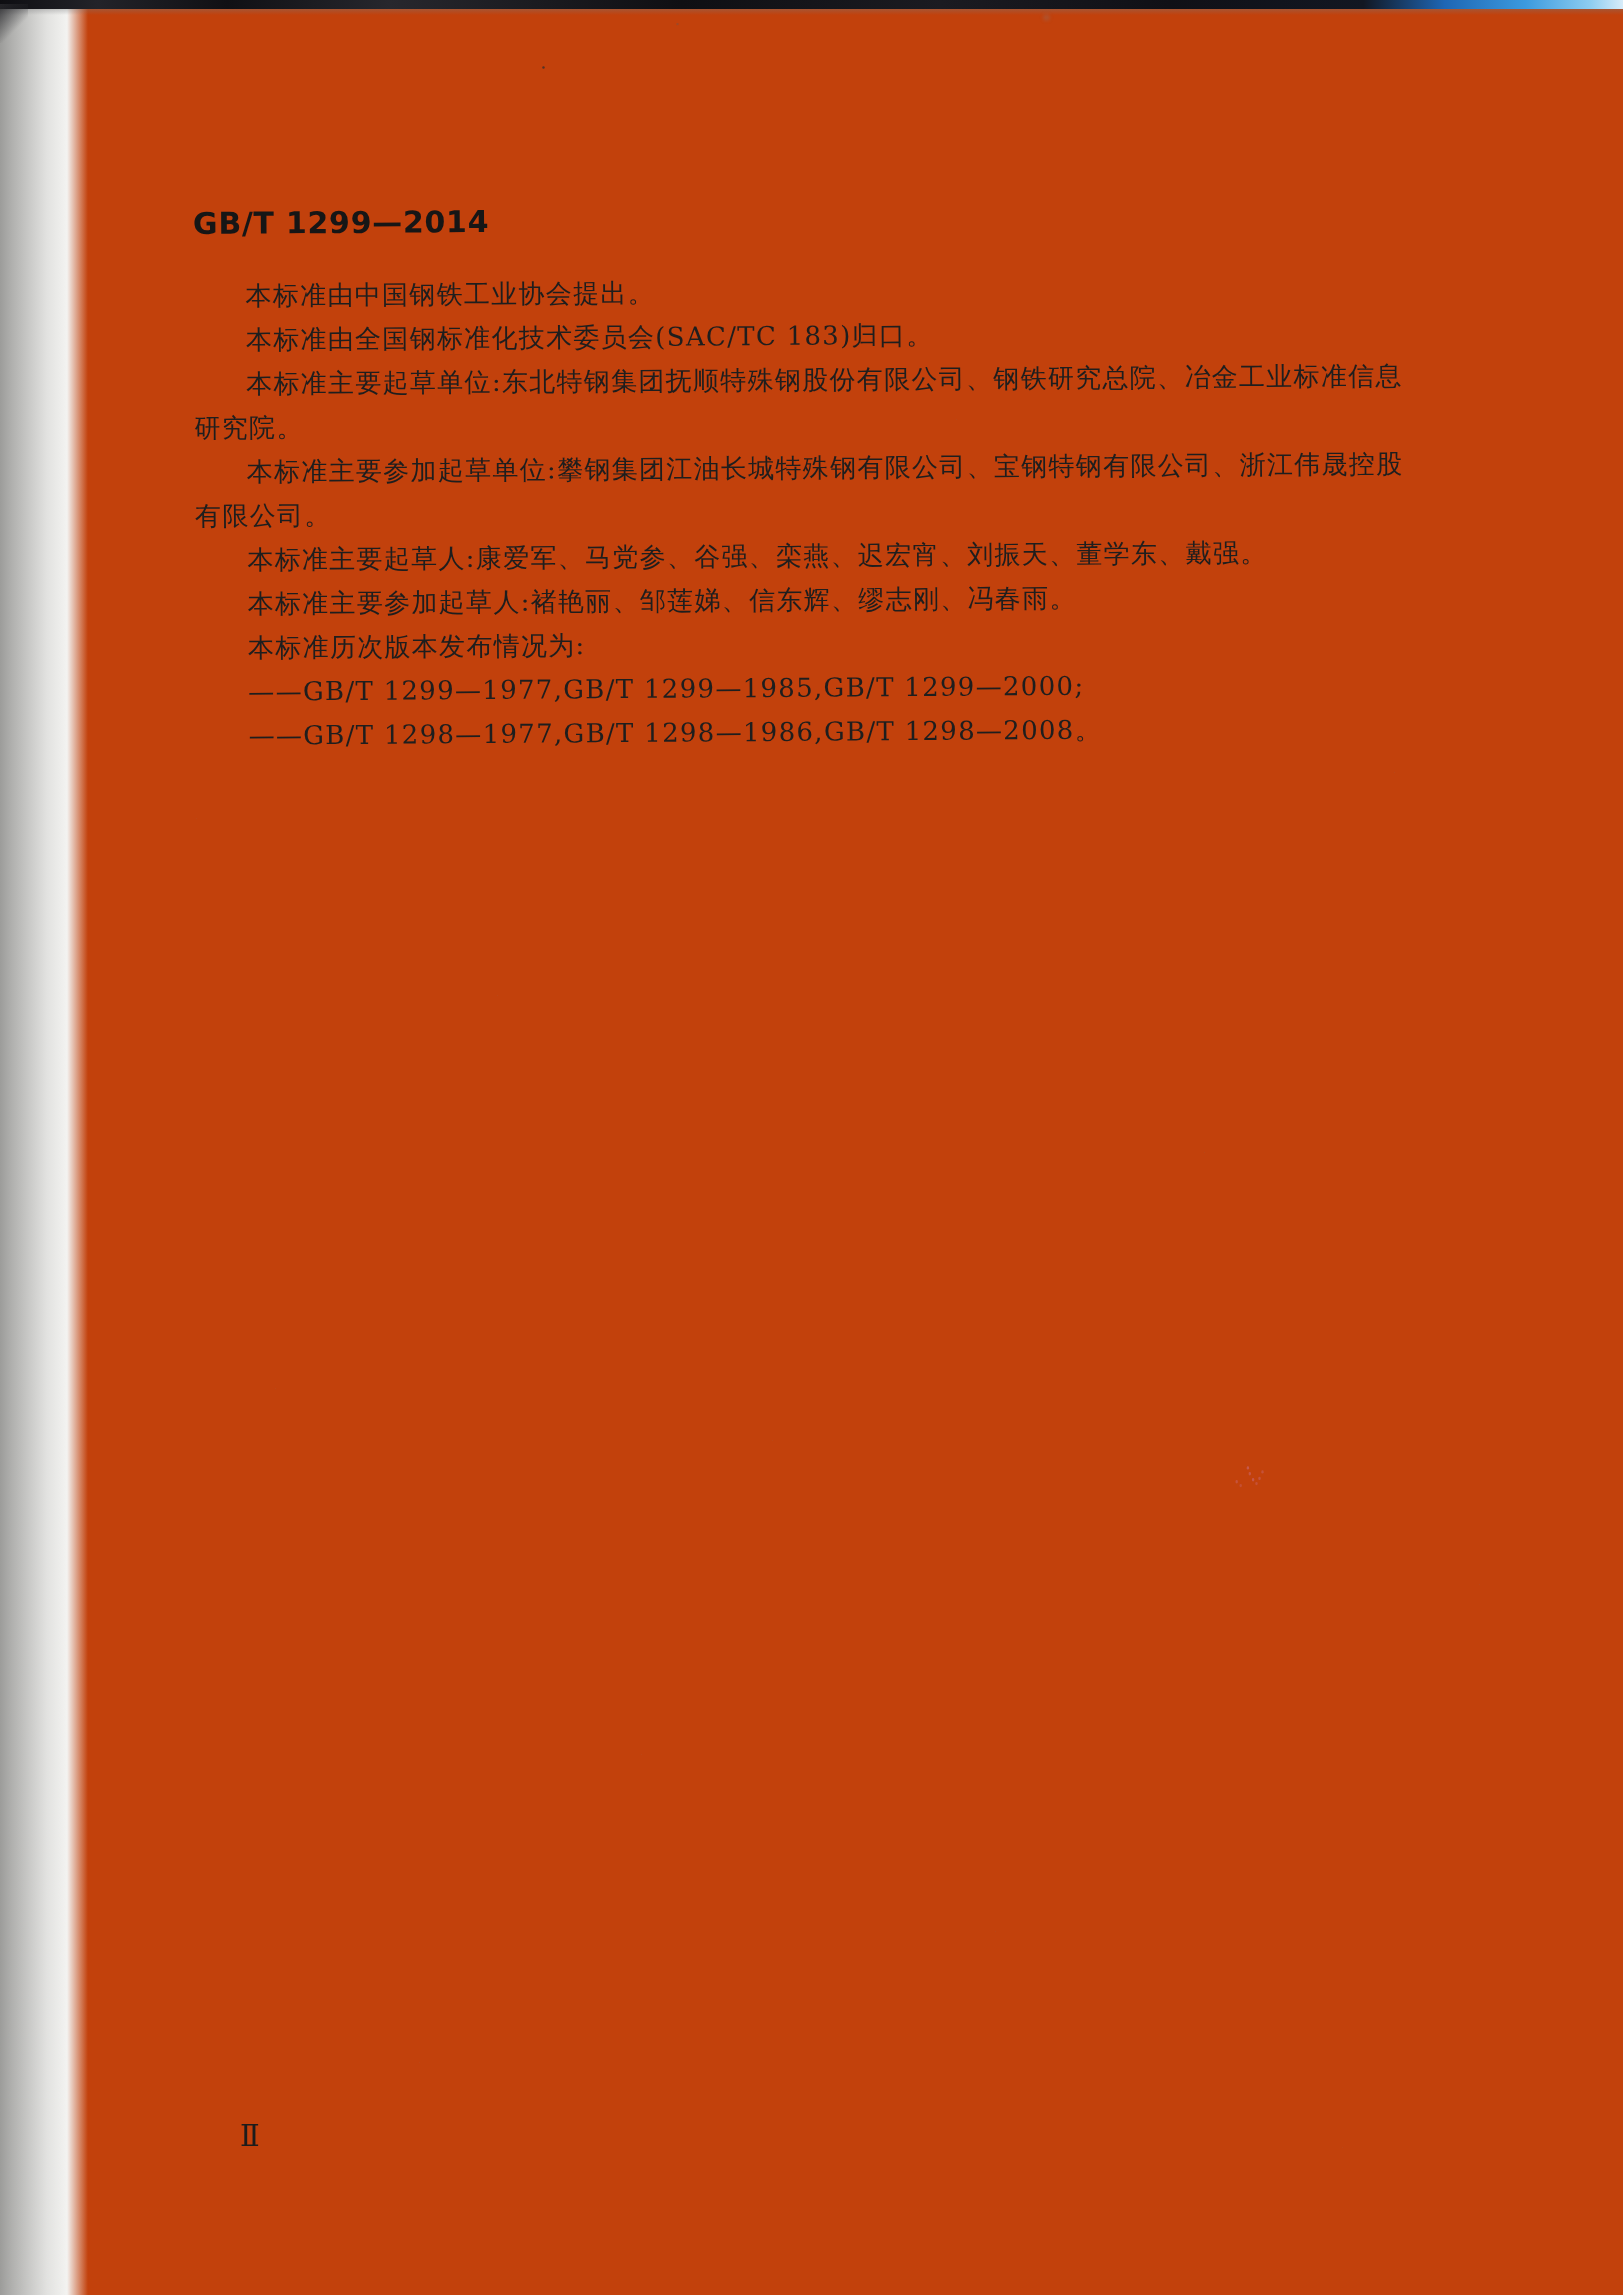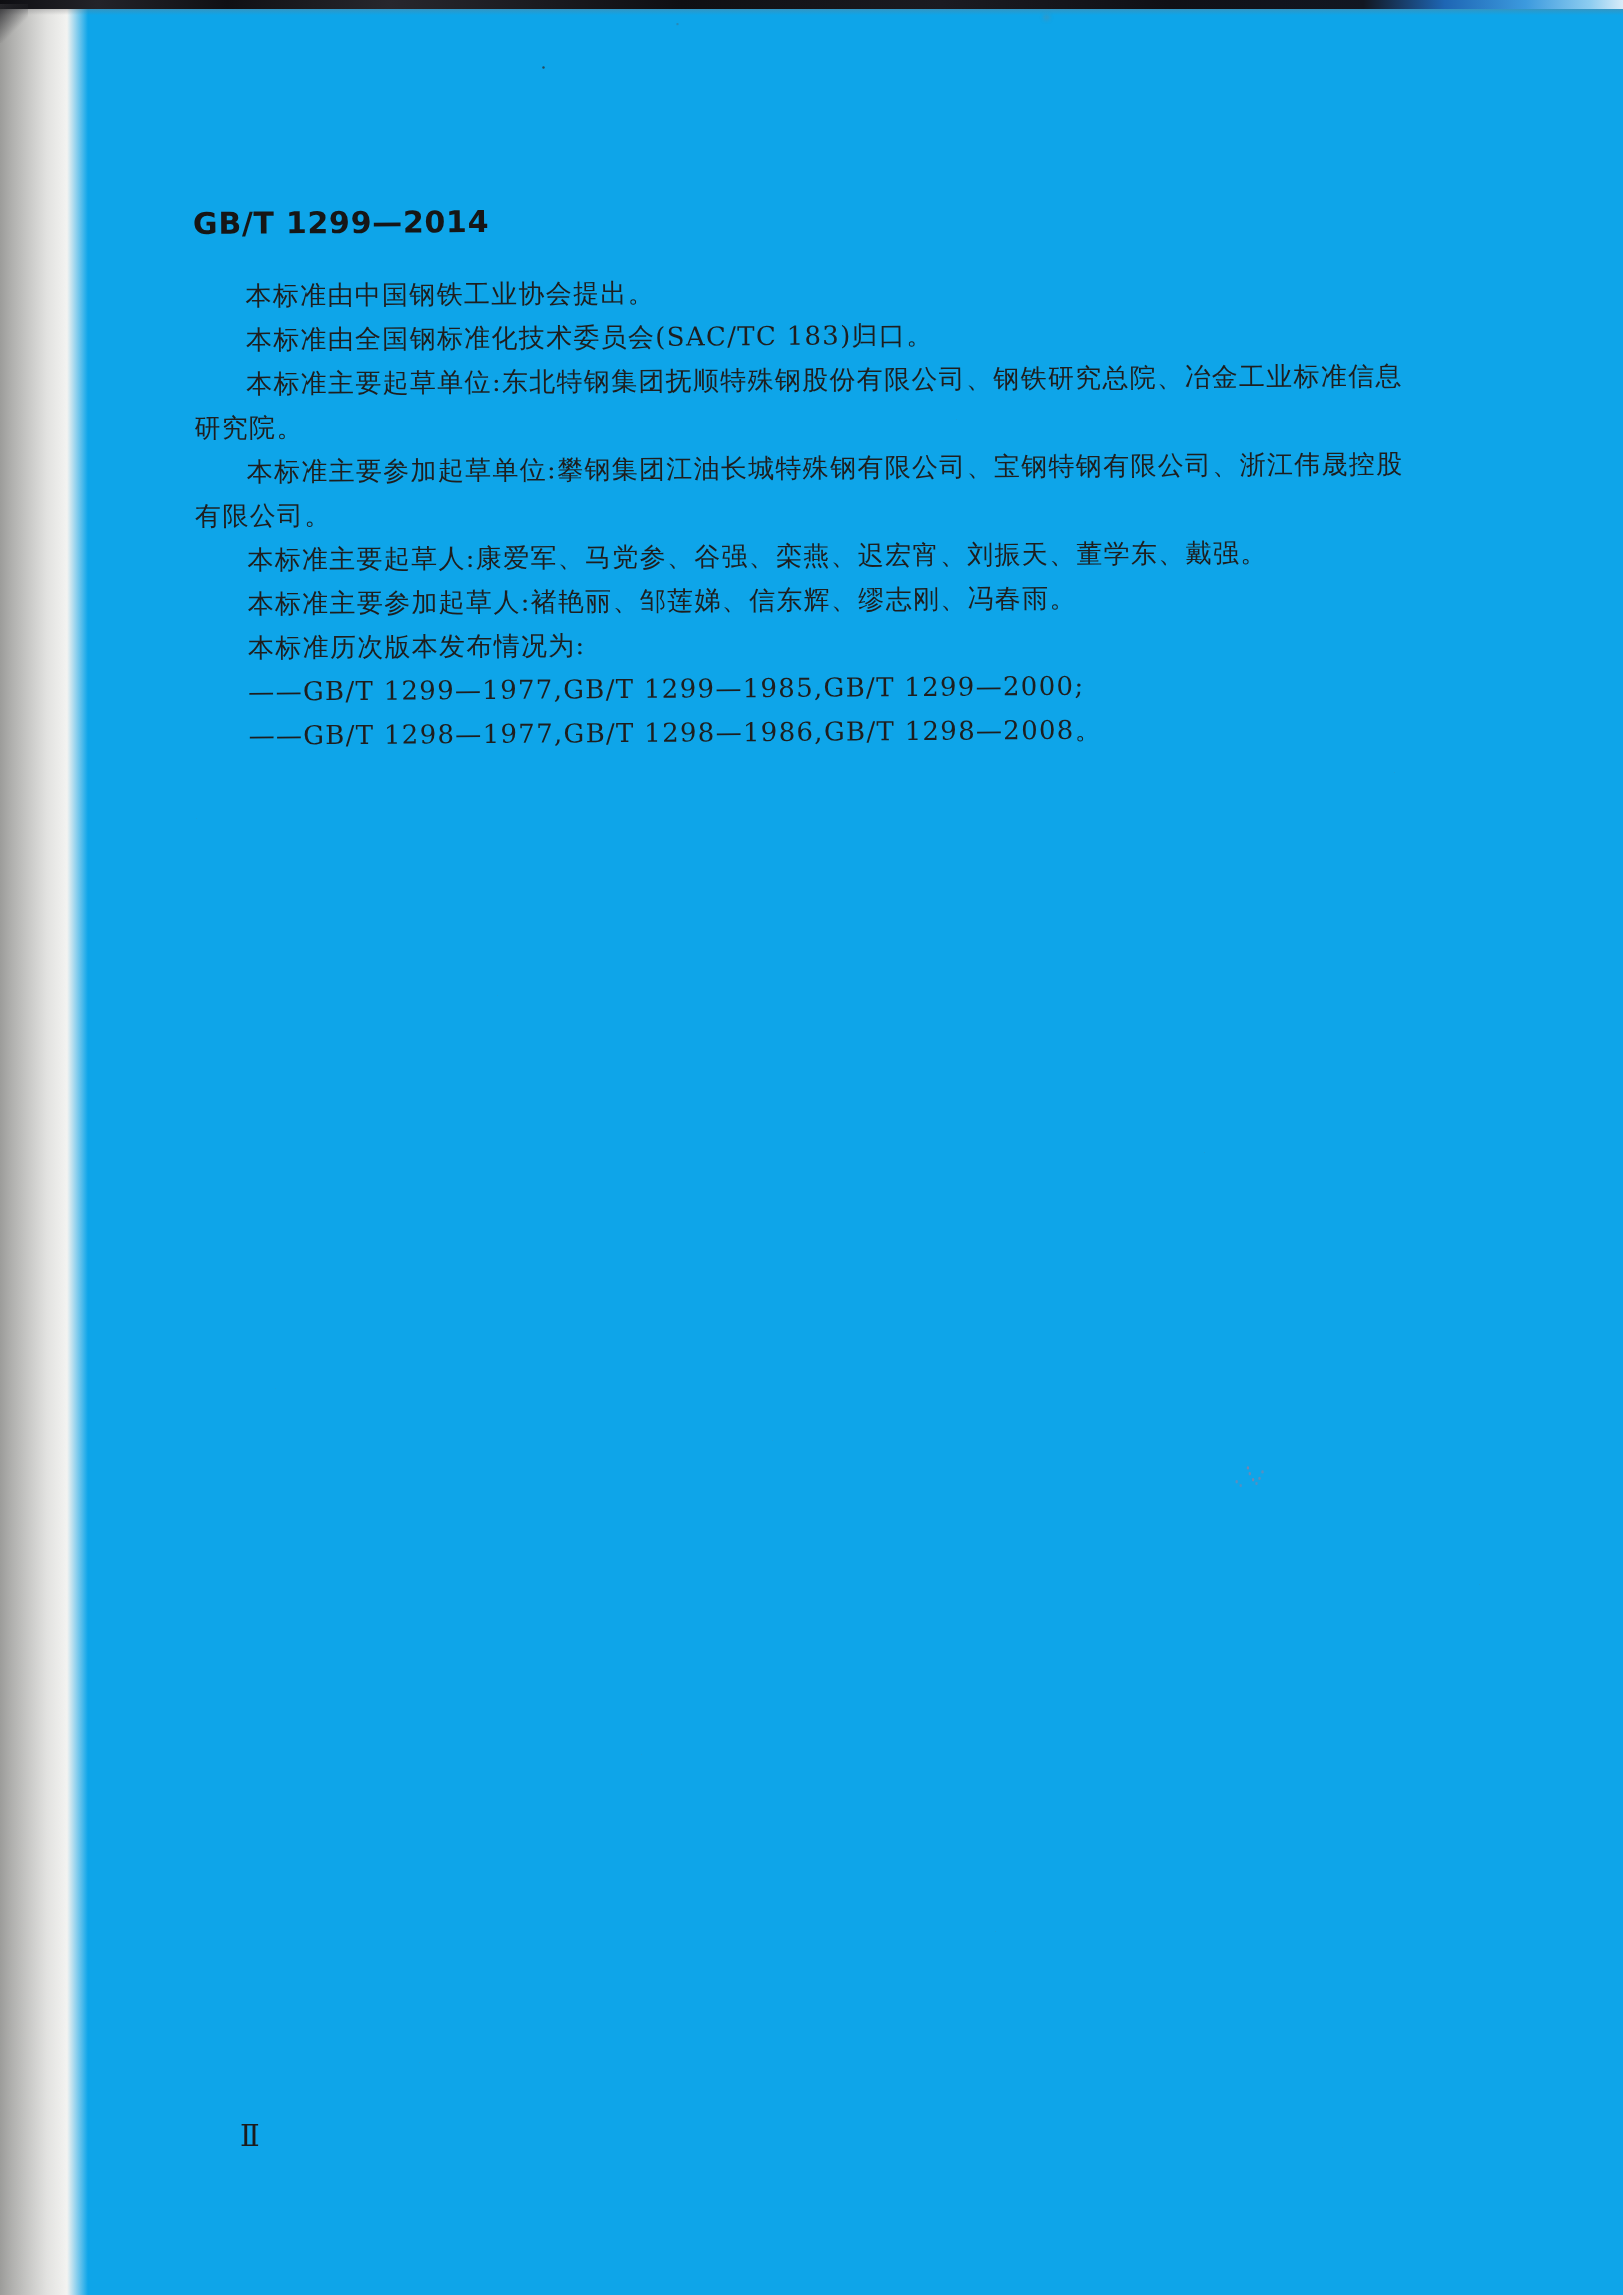--- a/index.html
+++ b/index.html
@@ -9,21 +9,21 @@
   }
   body {
     width: 1623px;
     height: 2295px;
     position: relative;
     overflow: hidden;
   }
   .page {
     position: absolute;
     inset: 0;
-    background: #0ea5e9;
+    background: #c2410c;
     overflow: hidden;
   }
   
   .top-band {
     position: absolute;
     top: 0; left: 0;
     width: 1623px; height: 8.5px;
     background: linear-gradient(90deg,
       #0e0e12 0%, #232329 6%, #101014 14%, #27272d 24%,
       #0f0f13 42%, #1b1b21 58%, #101016 72%, #121722 84%,

